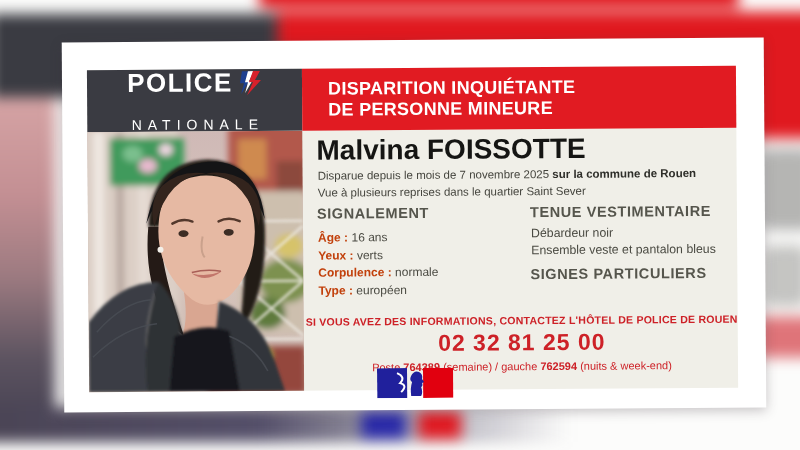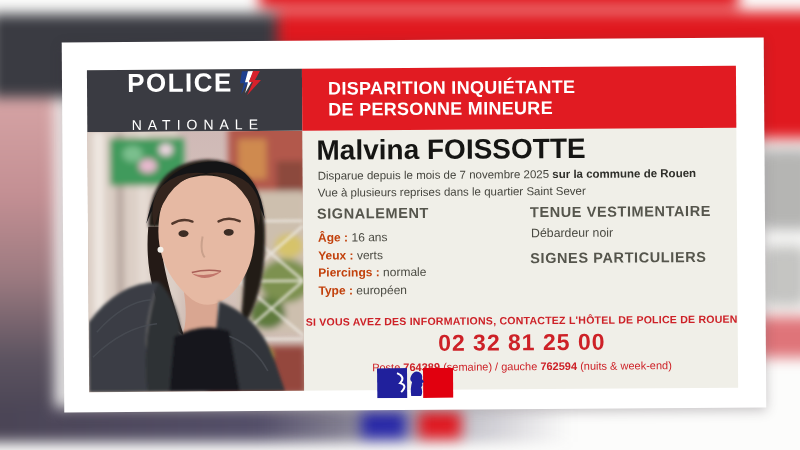--- a/index.html
+++ b/index.html
@@ -190,30 +190,31 @@
             <div class="col-left">
               <h2 class="sec-title">SIGNALEMENT</h2>
               <ul class="plist">
 
                   <li><b>Âge :</b> <span>16 ans</span></li>
 
 
                   <li><b>Yeux :</b> <span>verts</span></li>
 
 
-                  <li><b>Piercings :</b> <span>normale</span></li>
+                  <li><b>Corpulence :</b> <span>normale</span></li>
 
                   <li><b>Type :</b> <span>européen</span></li>
                 </ul>
             </div>
             <div class="col-right">
               <h2 class="sec-title">TENUE VESTIMENTAIRE</h2>
               <ul class="plist">
 
               <li>Débardeur noir</li>
+                  <li>Ensemble veste et pantalon bleus</li>
                 </ul>
               <h2 class="sec-title gap">SIGNES PARTICULIERS</h2>
             </div>
           </div>
 
           <div class="contact">
             <div class="contact-line">SI VOUS AVEZ DES INFORMATIONS, CONTACTEZ L'HÔTEL DE POLICE DE ROUEN</div>
             <div class="contact-phone">02 32 81 25 00</div>
             <div class="contact-poste">
               <span>Poste</span>

